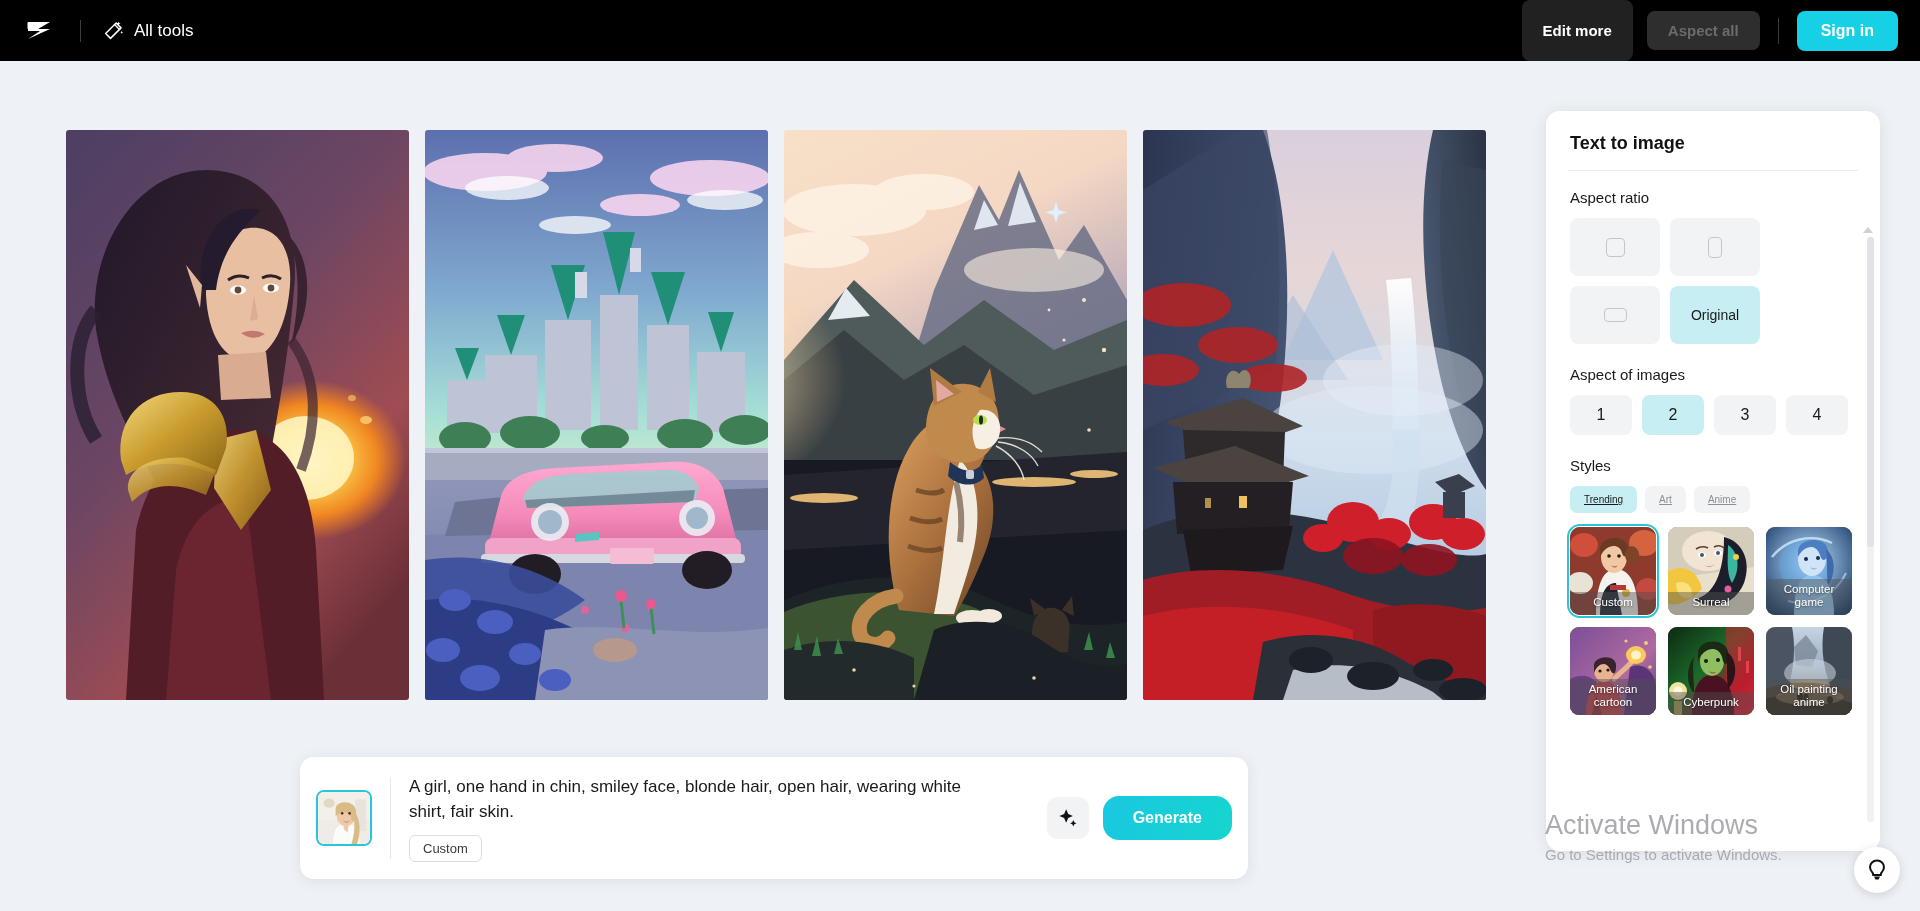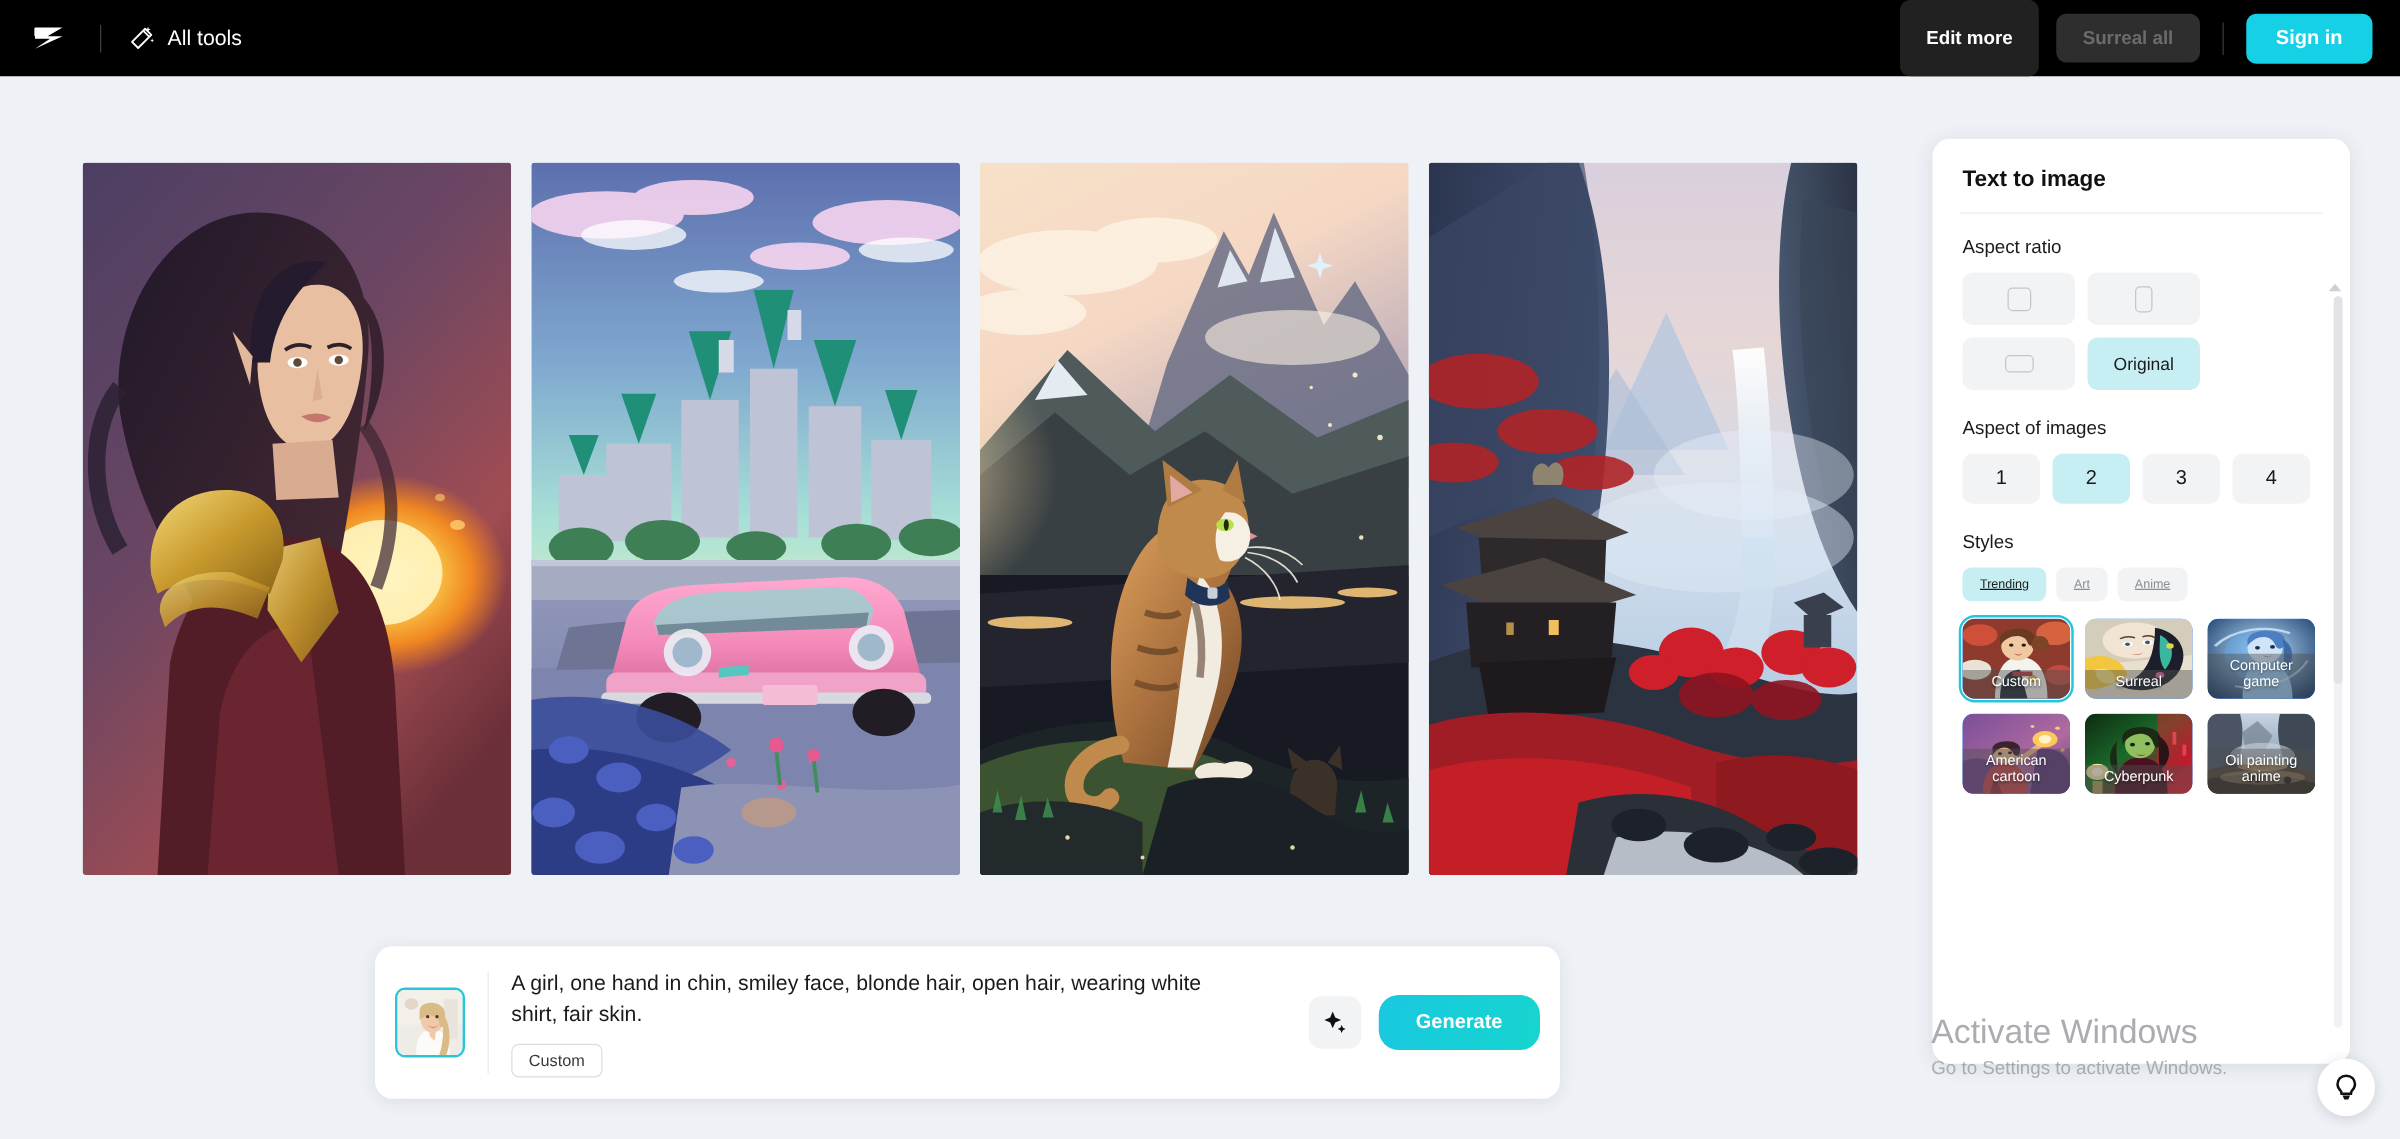--- a/index.html
+++ b/index.html
@@ -136,21 +136,21 @@
     position: relative;
   }
   .sec-label {
     font-size: 15px; color:#1a1a1a; margin-bottom: 12px; margin-top: 2px;
   }
   .ar-grid {
     display:grid; grid-template-columns: repeat(2, 90px);
     gap: 10px; margin-bottom: 22px;
   }
   .ar-cell {
-    height: 42px; border-radius: 8px; background:#f1f3f5;
+    height: 58px; border-radius: 8px; background:#f1f3f5;
     display:flex; align-items:center; justify-content:center;
     cursor:pointer; font-size: 14px; color:#1a1a1a;
   }
   .ar-cell.sel { background:#c7eef2; }
   .ar-sq { width:19px; height:19px; border:1.6px solid #c2c7cd; border-radius:4px; }
   .ar-pt { width:14px; height:21px; border:1.6px solid #c2c7cd; border-radius:4px; }
   .ar-ls { width:23px; height:14px; border:1.6px solid #c2c7cd; border-radius:4px; }
 
   .num-row { display:flex; gap: 10px; margin-bottom: 22px; }
   .num-cell {
@@ -165,23 +165,23 @@
     padding: 8px 14px; border-radius: 7px; background:#f1f3f5;
     font-size:10px; color:#8b8f96; cursor:pointer;text-decoration:underline;
   }
   .style-tab.sel { background:#c7eef2; color:#1a1a1a; }
 
   .style-grid {
     display:grid; grid-template-columns: repeat(3, 86px);
     gap: 12px;
   }
   .style-card {
-    width: 86px; height: 64px; border-radius: 9px;
+    width: 86px; height: 88px; border-radius: 9px;
     overflow:hidden; position:relative; cursor:pointer;
-    background:#3b82f6;
+    background:#a16207;
   }
   .style-card.sel {
     outline: 2px solid #26c6da; outline-offset: 1px;
     border-radius: 10px;
   }
   .style-card svg { display:block; width:100%; height:100%; position:absolute; inset:0; }
   .style-name {
     position:absolute; left:0; right:0; bottom:0;
     padding: 4px 3px 6px 3px;
     font-size: 11.5px; line-height: 13px; color:#fff;
@@ -248,21 +248,21 @@
     <svg width="21" height="21" viewBox="0 0 24 24">
       <path d="M15 3.4 L20.6 9 L8.6 21 L3 15.4 Z" fill="none" stroke="#fff" stroke-width="1.7" stroke-linejoin="round"></path>
       <path d="M13.2 5.2 L18.8 10.8" stroke="#fff" stroke-width="1.5"></path>
       <path d="M17.6 1.6 l.7 1.8 1.8.7 -1.8.7 -.7 1.8 -.7-1.8 -1.8-.7 1.8-.7z" fill="#fff"></path>
       <path d="M21.4 12.4 l.5 1.3 1.3.5 -1.3.5 -.5 1.3 -.5-1.3 -1.3-.5 1.3-.5z" fill="#fff"></path>
     </svg>
     <span>All tools</span>
   </div>
   <div class="topbar-right">
     <button class="btn-dark">Edit more</button>
-    <button class="btn-dim">Surreal all</button>
+    <button class="btn-dim">Aspect all</button>
     <div class="vsep"></div>
     <button class="btn-signin">Sign in</button>
   </div>
 </div>
 
 <div class="gallery">
 
   <div class="thumb">
     <svg viewBox="0 0 343 570" preserveAspectRatio="none">
       <defs>

